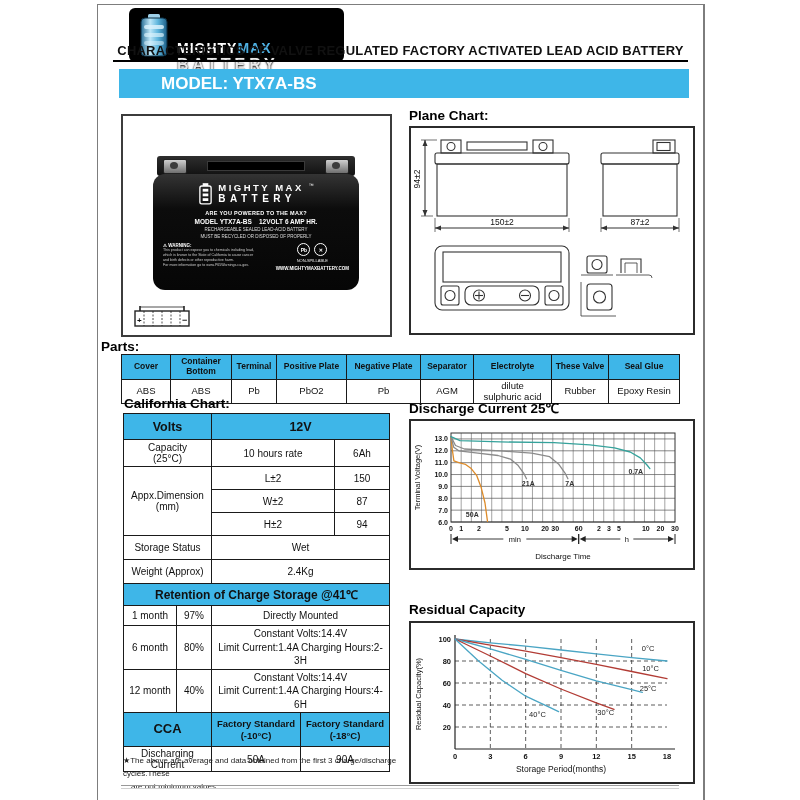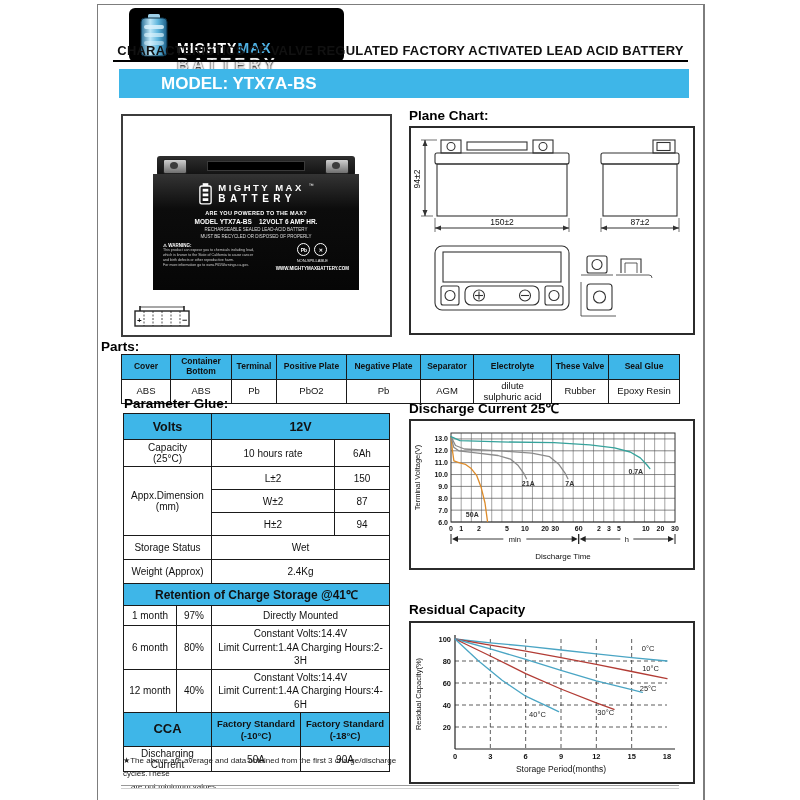--- a/index.html
+++ b/index.html
@@ -15,21 +15,21 @@
   #doc-title-wrap{left:0;top:36px;width:100%;text-align:center;}
   #doc-title{display:inline-block;font-size:13px;font-weight:bold;letter-spacing:.2px;border-bottom:2px solid #000;padding:0 4px 2px 4px;}
   #model-bar{left:21px;top:64px;width:570px;height:29px;line-height:29px;color:#fff;font-size:17px;font-weight:bold;padding-left:42px;box-sizing:border-box;}
   
   #battery-box{left:23px;top:109px;width:267px;height:219px;border:2px solid #3c3c3c;background:#fff;}
   .bat-lid{position:absolute;left:34px;top:40px;width:198px;height:20px;background:linear-gradient(#2e2e2e,#101010);border-radius:3px;}
   .bolt{position:absolute;top:3px;width:22px;height:13px;background:linear-gradient(#cfcfcf,#6f6f6f);border-radius:2px;border:1px solid #222;}
   .bolt.left{left:6px;} .bolt.right{right:6px;}
   .bolt::after{content:"";position:absolute;left:6px;top:2px;width:8px;height:7px;border-radius:50%;background:#3c3c3c;}
   .lid-slot{position:absolute;left:50px;top:5px;width:96px;height:8px;background:#000;border:1px solid #3a3a3a;}
-  .bat-body{position:absolute;left:30px;top:58px;width:206px;height:116px;background:linear-gradient(#343434,#0c0c0c 30%,#060606);border-radius:0;
+  .bat-body{position:absolute;left:30px;top:58px;width:206px;height:116px;background:linear-gradient(#343434,#0c0c0c 30%,#060606);border-radius:12px;
     color:#fff;text-align:center;padding-top:8px;box-sizing:border-box;}
   .bl-row1{display:flex;justify-content:center;align-items:center;gap:5px;}
   .bl-logotext{text-align:left;line-height:1;}
   .bl-mm{font-size:9.5px;font-weight:bold;letter-spacing:2.5px;}
   .bl-bt{font-size:10px;font-weight:bold;letter-spacing:4.5px;margin-top:2px;}
   .bl-tm{font-size:5px;align-self:flex-start;}
   .bl-tagline{font-size:5.5px;font-weight:bold;margin-top:5px;letter-spacing:.3px;}
   .bl-model{font-size:6.5px;font-weight:bold;margin-top:2px;white-space:pre;}
   .bl-sub{font-size:4.5px;margin-top:2px;color:#ddd;}
   .bl-bottom{display:flex;justify-content:space-between;padding:4px 10px 0 10px;text-align:left;}
@@ -253,21 +253,21 @@
           <td class="pre">Pb</td>
           <td class="pre">AGM</td>
           <td class="pre">dilute
 sulphuric acid</td>
           <td class="pre">Rubber</td>
           <td class="pre">Epoxy Resin</td>
         </tr>
       </tbody>
     </table>
 
-  <div class="sec-title" id="param-title" style="left:26px;top:391px;">Parameter Glue:</div>
+  <div class="sec-title" id="param-title" style="left:26px;top:391px;">California Chart:</div>
   <div id="param-wrap" class="abs">
     <table class="ptab">
       <colgroup>
           <col style="width:88px">
           <col style="width:123px">
           <col style="width:55px">
         </colgroup>
       <tbody>
           <tr class="volts">
         <td class="cyan">Volts</td>

